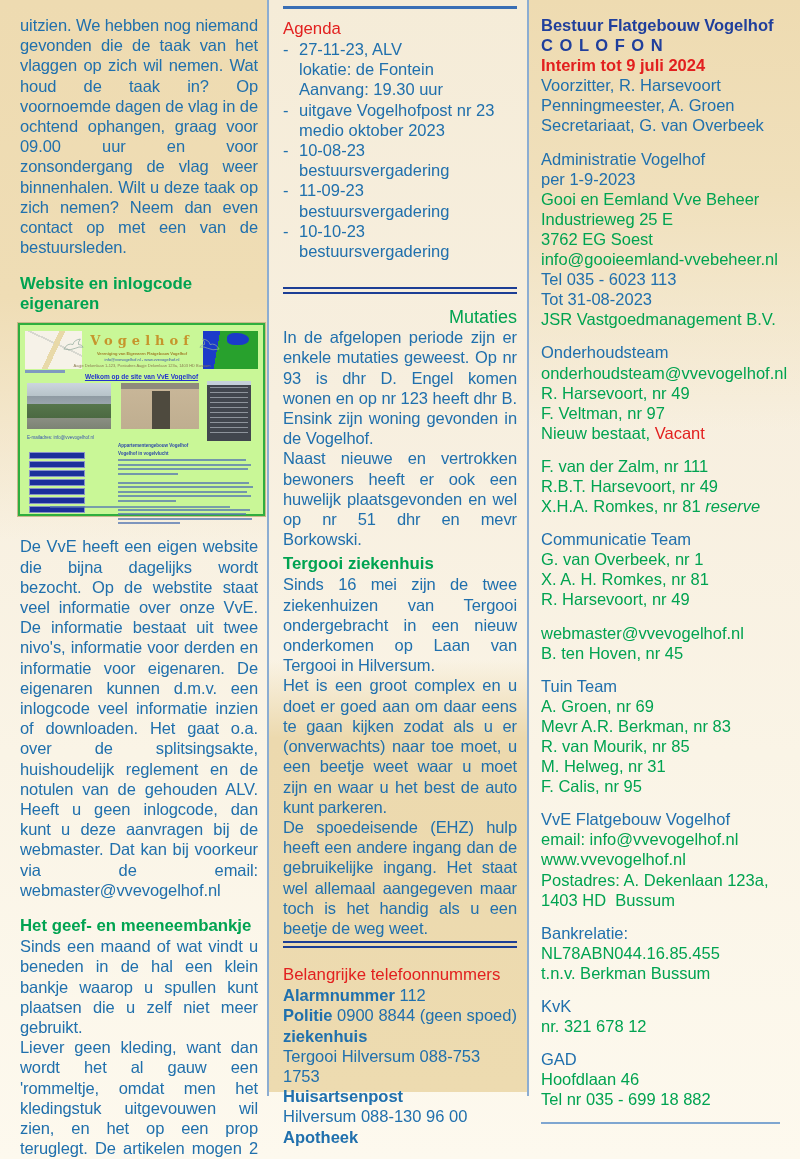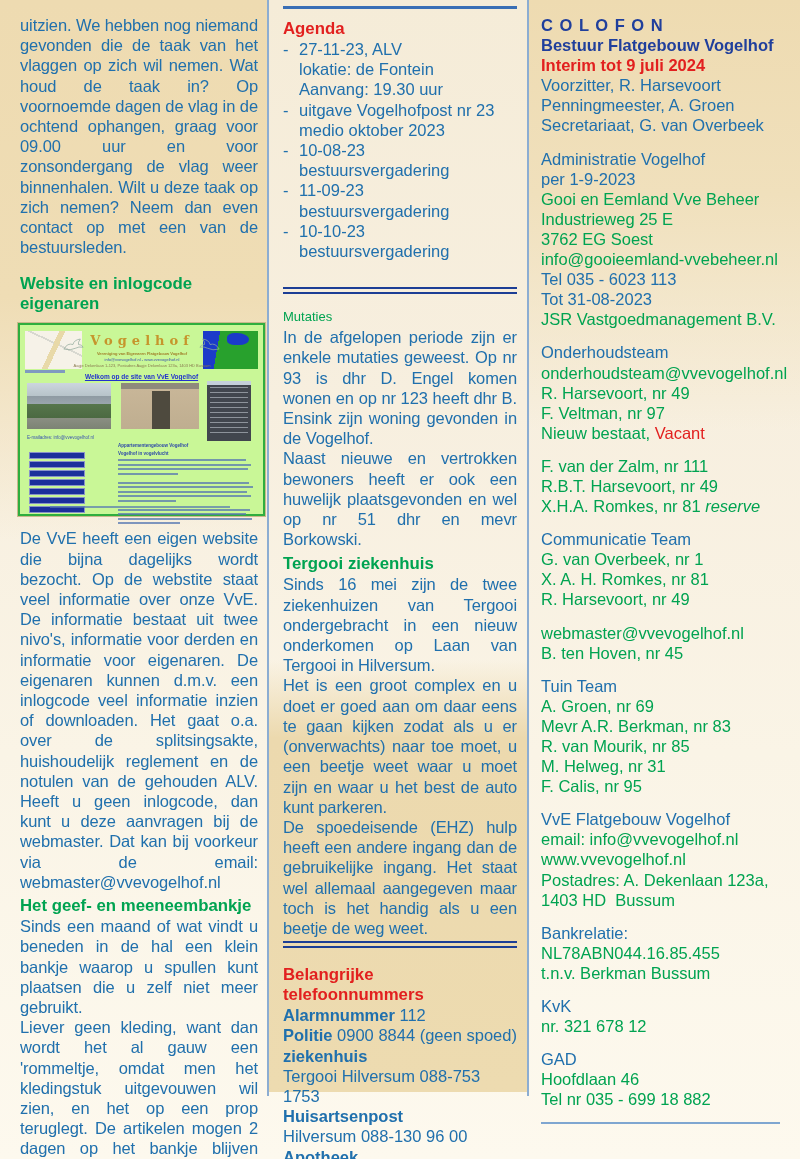--- a/index.html
+++ b/index.html
@@ -14,26 +14,26 @@
   .patch-m{left:268px;top:660px;width:260px;height:432px;
     background:linear-gradient(180deg,rgba(236,216,172,0) 0%,#ecd9ae 18%,#eddbb0 100%);}
   .vline{position:absolute;top:0;width:2px;height:1096px;background:#8cadd2;}
   .col{position:absolute;top:0;}
   .col1{left:20px;width:238px;}
   .col2{left:283px;width:234px;}
   .col3{left:541px;width:246px;}
   .bt{font-size:16.5px;line-height:20.2px;color:#2070ad;text-align:justify;letter-spacing:-0.1px;margin:0;}
   .bt p{margin:0;}
   .gh{color:#00a351;font-weight:bold;font-size:16.8px;line-height:20px;margin:0;}
-  .gh-reg{color:#00a351;font-weight:normal;font-size:13px;line-height:20px;margin:0;}
-  .rh{color:#e2201f;font-weight:bold;font-size:16.8px;line-height:20px;margin:0;}
+  .gh-reg{color:#00a351;font-weight:normal;font-size:18px;line-height:20px;margin:0;text-align:right;}
+  .rh{color:#e2201f;font-weight:normal;font-size:16.8px;line-height:20px;margin:0;}
   .intro{padding-top:15px;}
   .h-website{margin-top:17px;}
-  .h-bankje{margin-top:4px;}
-  .after-shot{margin-top:12px;}
+  .h-bankje{margin-top:16px;}
+  .after-shot{margin-top:20px;}
   .bline{height:2px;background:#7fa6d0;margin-top:8px;width:97%;}
   .hline-top{height:3px;background:#3a6fb5;margin-top:6px;}
   .h-agenda{margin-top:10px;}
   .dline{height:3px;border-top:2px solid #1c3e95;border-bottom:2px solid #1c3e95;}
   .dline1{margin-top:26px;}
   .dline2{margin-top:3px;}
   .h-mutaties{margin-top:13px;}
   .h-tergooi{margin-top:5px;}
   .h-phone{margin-top:17px;}
   .ag-item{display:flex;font-size:16.5px;line-height:20.2px;color:#2070ad;}
@@ -220,22 +220,22 @@
         <div class="pl"><span>Tergooi Hilversum 088-753 1753</span></div>
         <div class="pl"><span class="b">Huisartsenpost</span></div>
         <div class="pl"><span>Hilversum 088-130 96 00</span></div>
         <div class="pl"><span class="b">Apotheek</span></div>
       </div>
   </div>
 
   <div class="col col3 c3-pad">
     <div id="colofon">
         <div class="c3-group">
+          <div class="c3-line"><span class="c-navy sb">Bestuur Flatgebouw Vogelhof</span></div>
           <div class="c3-line"><span class="c-navy sb ls">C O L O F O N</span></div>
-          <div class="c3-line"><span class="c-navy sb">Bestuur Flatgebouw Vogelhof</span></div>
           <div class="c3-line"><span class="c-red sb">Interim tot 9 juli 2024</span></div>
           <div class="c3-line"><span class="c-blue">Voorzitter, R. Harsevoort</span></div>
           <div class="c3-line"><span class="c-blue">Penningmeester, A. Groen</span></div>
           <div class="c3-line"><span class="c-blue">Secretariaat, G. van Overbeek</span></div>
         </div>
         <div class="c3-group">
           <div class="c3-line"><span class="c-blue">Administratie Vogelhof</span></div>
           <div class="c3-line"><span class="c-blue">per 1-9-2023</span></div>
           <div class="c3-line"><span class="c-green">Gooi en Eemland Vve Beheer</span></div>
           <div class="c3-line"><span class="c-green">Industrieweg 25 E</span></div>

